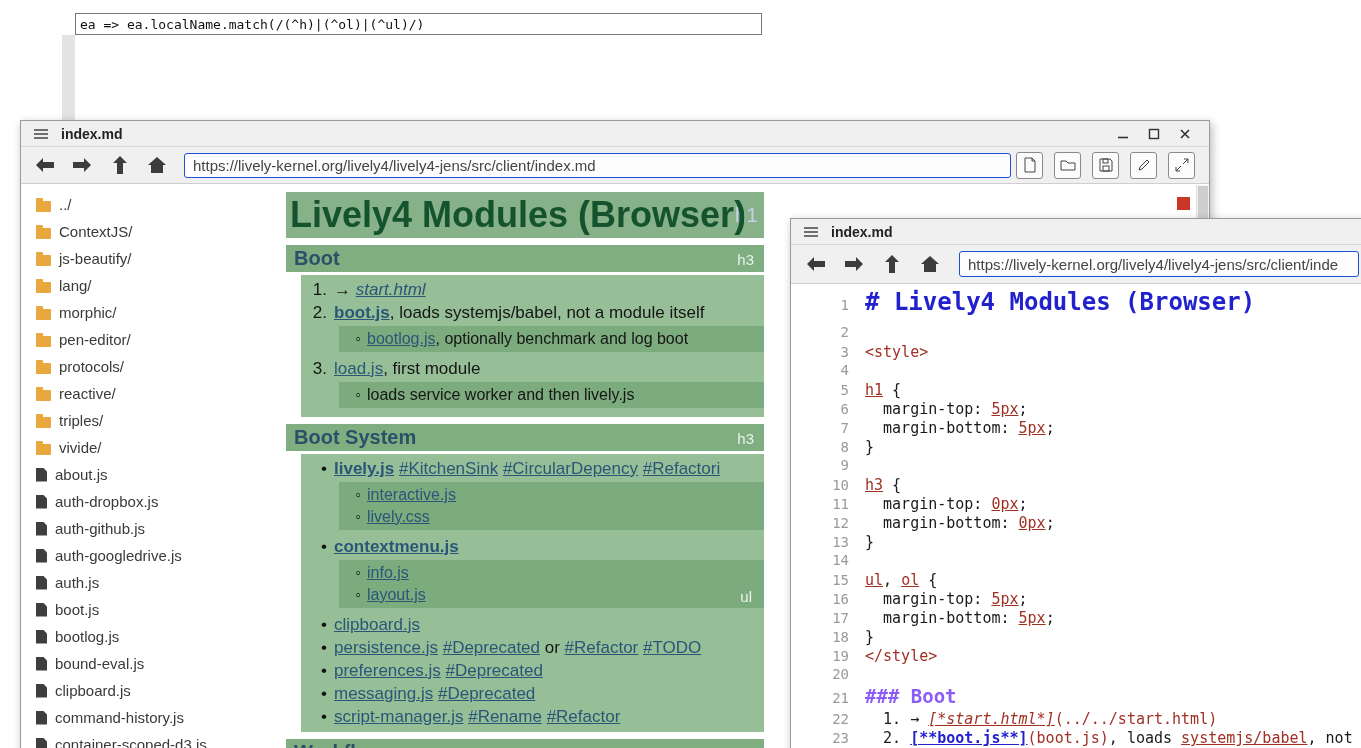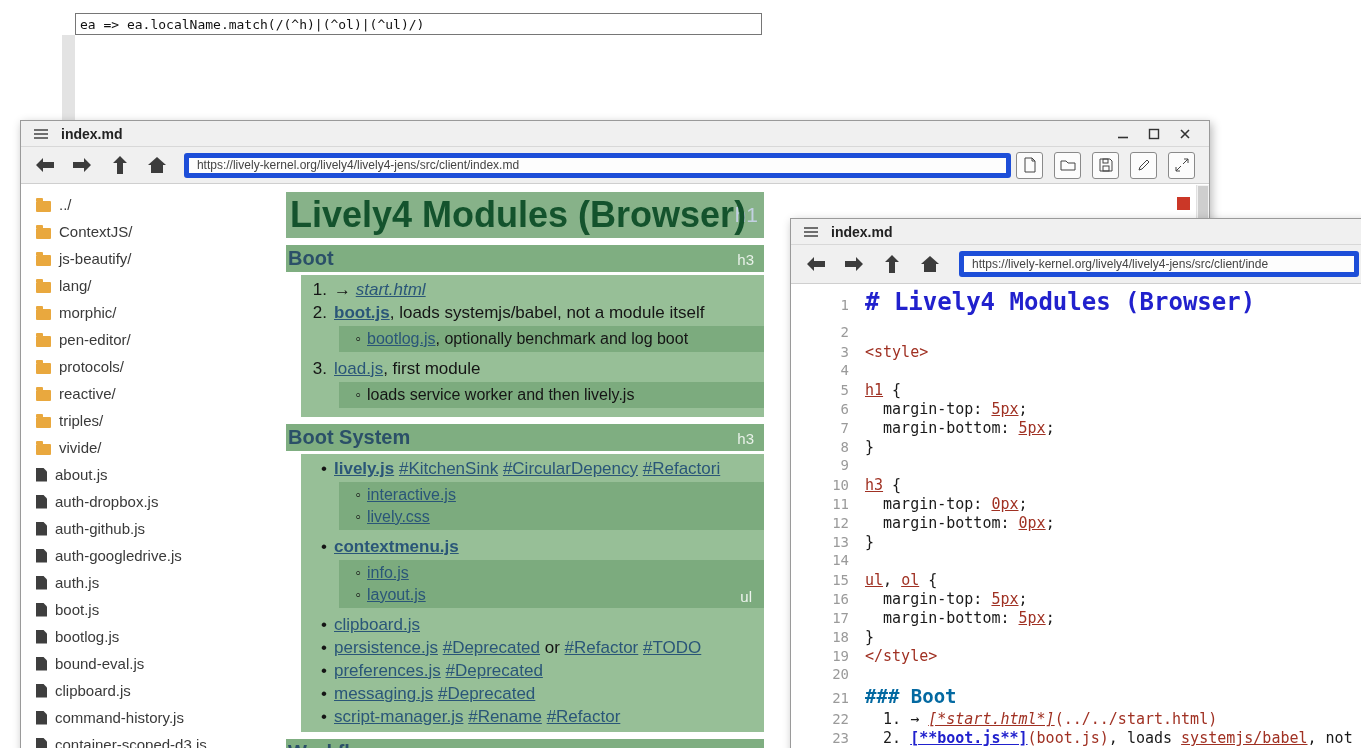--- a/index.html
+++ b/index.html
@@ -21,22 +21,22 @@
     display:flex; align-items:center; padding:0 10px; }
   .menu-btn { width:20px; height:20px; display:flex; align-items:center; justify-content:center; cursor:pointer; }
   .titlebar .title { font-size:14px; font-weight:bold; color:#222; margin-left:10px;text-align:center; }
   .win-controls { margin-left:auto; display:flex; gap:15px; align-items:center; padding-right:6px; }
   .wc { width:16px; height:16px; display:flex; align-items:center; justify-content:center; cursor:pointer; }
 
   .toolbar { height:37px; background:#f0f0f0; border-bottom:1px solid #cfcfcf;
     display:flex; align-items:center; padding:0 8px; gap:5px; }
   #window2 .toolbar { height:39px; }
   .nav-btn { width:33px; height:28px; display:flex; align-items:center; justify-content:center; cursor:pointer; }
-  .url-input { height:25px; border:5px solid #1d4ed8; border-radius:3px; background:#fdfdfd;
-    font-size:12px; color:#444; padding:0 8px; font-family:"Liberation Sans", sans-serif; }
+  .url-input { height:25px; border:1px solid #1d4ed8; border-radius:3px; background:#fdfdfd;
+    font-size:15px; color:#444; padding:0 8px; font-family:"Liberation Sans", sans-serif; }
   #window1 .url-input { width:846px; margin-left:6px; }
   #window2 .url-input { flex:1; margin-left:8px; height:26px; }
   .act-group { margin-left:auto; display:flex; gap:11px; padding-right:6px; }
   .act-btn { width:27px; height:27px; border:1px solid #8a8a8a; border-radius:3px; background:#fcfcfc;
     display:flex; align-items:center; justify-content:center; cursor:pointer; }
 
   
   .w1-body { position:absolute; top:64px; left:0; right:0; bottom:0; display:flex; }
   .sidebar { width:265px; flex:none; padding-top:6px; overflow:hidden; }
   .file-row { height:27px; display:flex; align-items:center; gap:8px; padding-left:15px;
@@ -49,21 +49,21 @@
     clip-path:polygon(0 0, 64% 0, 100% 28%, 100% 100%, 0 100%); }
 
   .content { flex:1; padding-top:7px; position:relative; }
 
   .md-h1 { position:relative; height:46px; background:#87b289; width:478px; white-space:nowrap; }
   .h1-text { position:relative; z-index:2; font-size:36px; font-weight:bold; color:#14532d;
     padding-left:4px; line-height:46px; }
   .badge { position:absolute; z-index:1; font-weight:normal; line-height:1; }
   .badge-h1 { right:6px; top:12px; font-size:21px; color:#c3d0e2; }
   .md-h3 { position:relative; height:27px; line-height:27px; background:#7fae81; width:478px; margin-top:7px; }
-  .h3-text { font-size:20px; font-weight:bold; color:#2b5068; padding-left:2px; }
+  .h3-text { font-size:20px; font-weight:bold; color:#2b5068; padding-left:8px; }
   .badge-h3 { right:10px; top:7px; font-size:15px; color:#e9f1e9; }
   .badge-ul { right:12px; bottom:4px; font-size:15px; color:#eef4ee; }
 
   .md-list { width:463px; margin-left:15px; margin-top:3px; background:#97bf97;
     padding:3px 0 4px 0; font-size:17px; color:#151515; }
   .li { display:flex; align-items:baseline; line-height:23px; white-space:nowrap; }
   .mk { flex:0 0 26px; text-align:right; margin-right:7px; }
   .li-text { white-space:pre; }
   .sub-box { position:relative; margin:2px 0 5px 38px; width:425px; background:#7cab7e; padding:2px 0; font-size:16px; }
   .sub-box .li { line-height:22px; }
@@ -80,21 +80,21 @@
 
   
   .w2-body { position:absolute; top:65px; left:0; right:0; bottom:0; overflow:hidden;
     background:#fff; padding-top:4px; cursor:text; }
   .code-line { display:flex; align-items:baseline; height:19px; font-family:"DejaVu Sans Mono", monospace; }
   .code-line.l-h1 { height:36px; }
   .code-line.l-h3 { height:25px; }
   .ln { flex:0 0 58px; text-align:right; font-size:14px; color:#9a9a9a; }
   .lc { margin-left:16px; font-size:15px; color:#1a1a1a; white-space:pre; }
   .md-h1c { color:#2121cd; font-weight:bold; font-size:24px; }
-  .md-h3c { color:#0369a1; font-weight:bold; font-size:19px; }
+  .md-h3c { color:#8b5cf6; font-weight:bold; font-size:19px; }
   .red { color:#a03123; }
   .navy { color:#2121cd; }
   .u { text-decoration:underline; }
 </style>
 </head>
 <body>
 
 <input id="filter-input" type="text" value="ea =&gt; ea.localName.match(/(^h)|(^ol)|(^ul)/)" style="">
 <div id="connector"></div>
 

